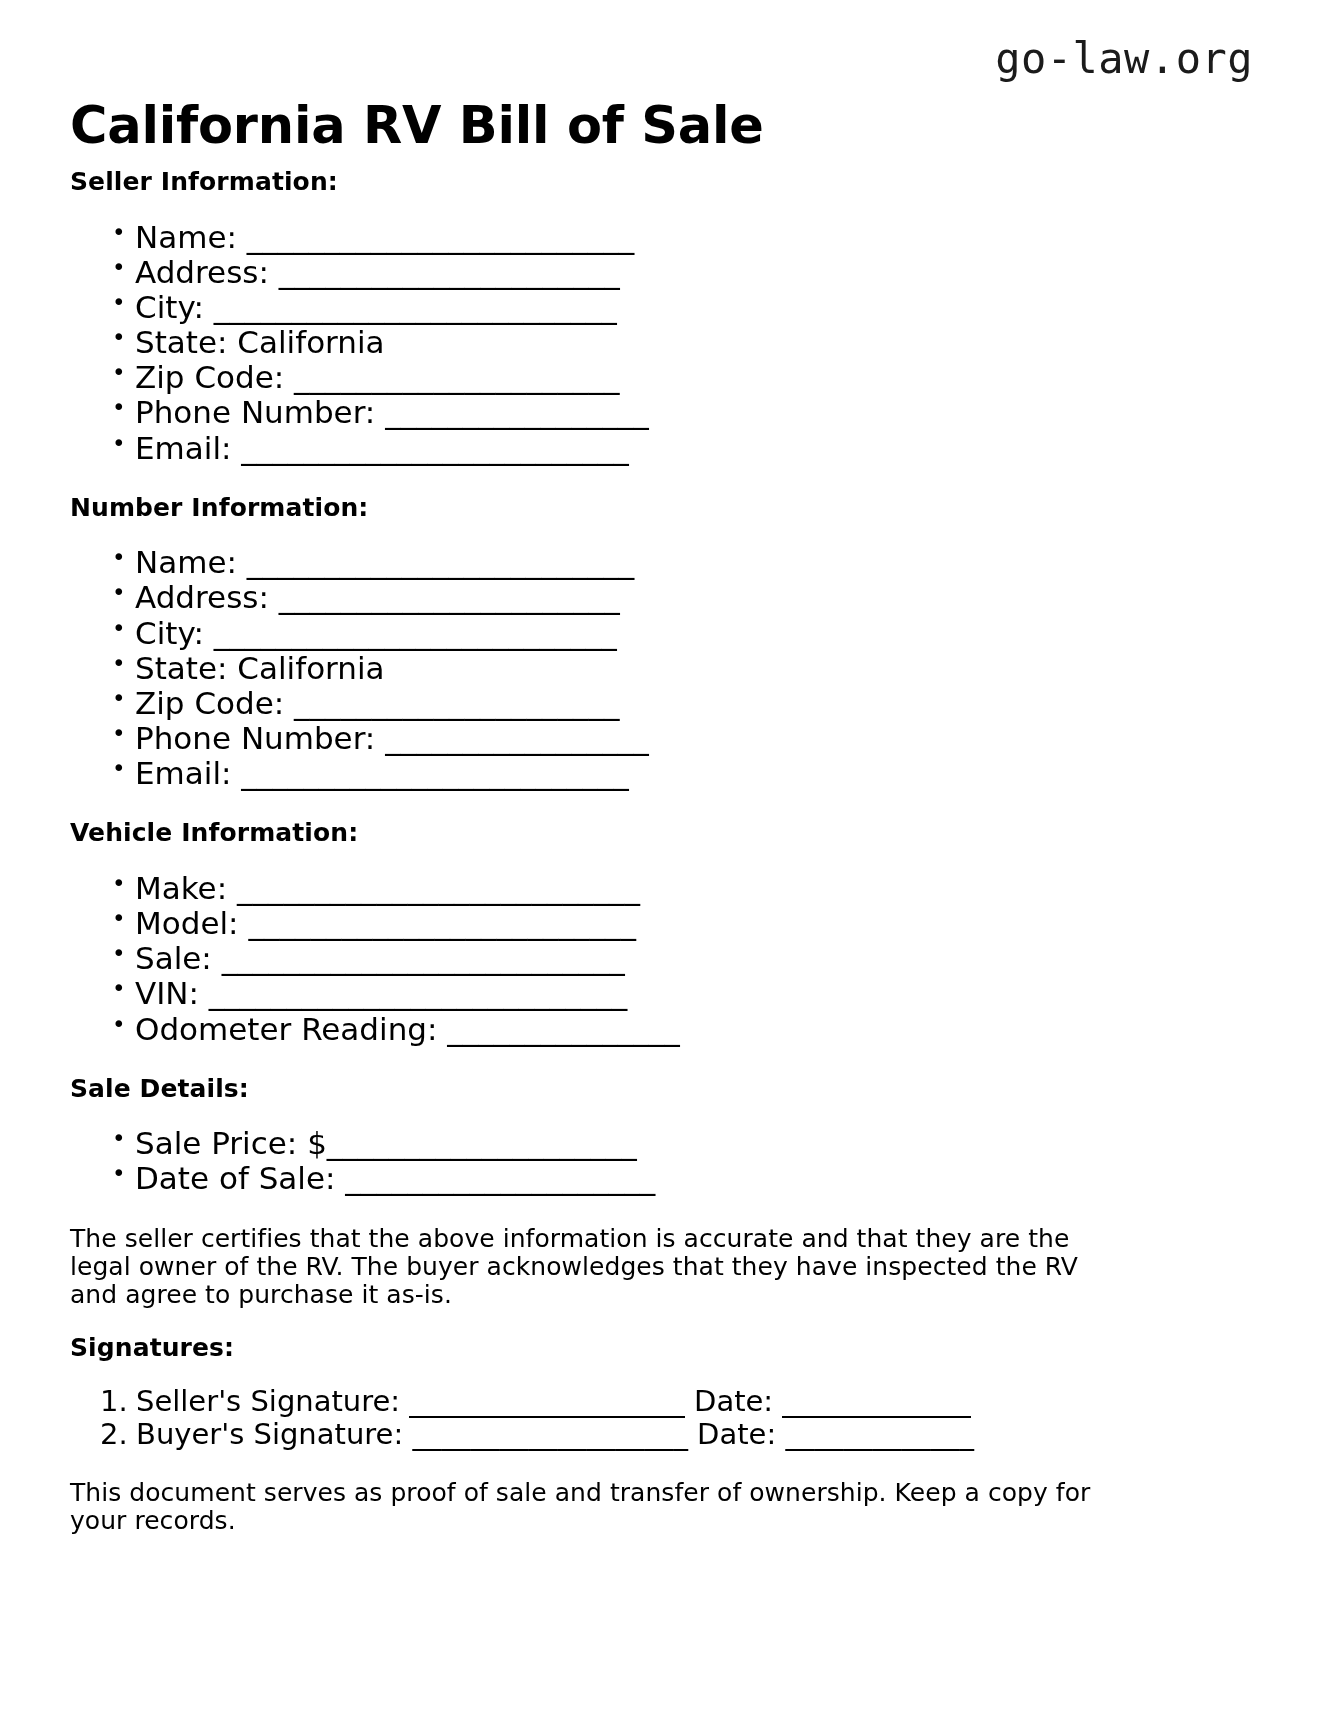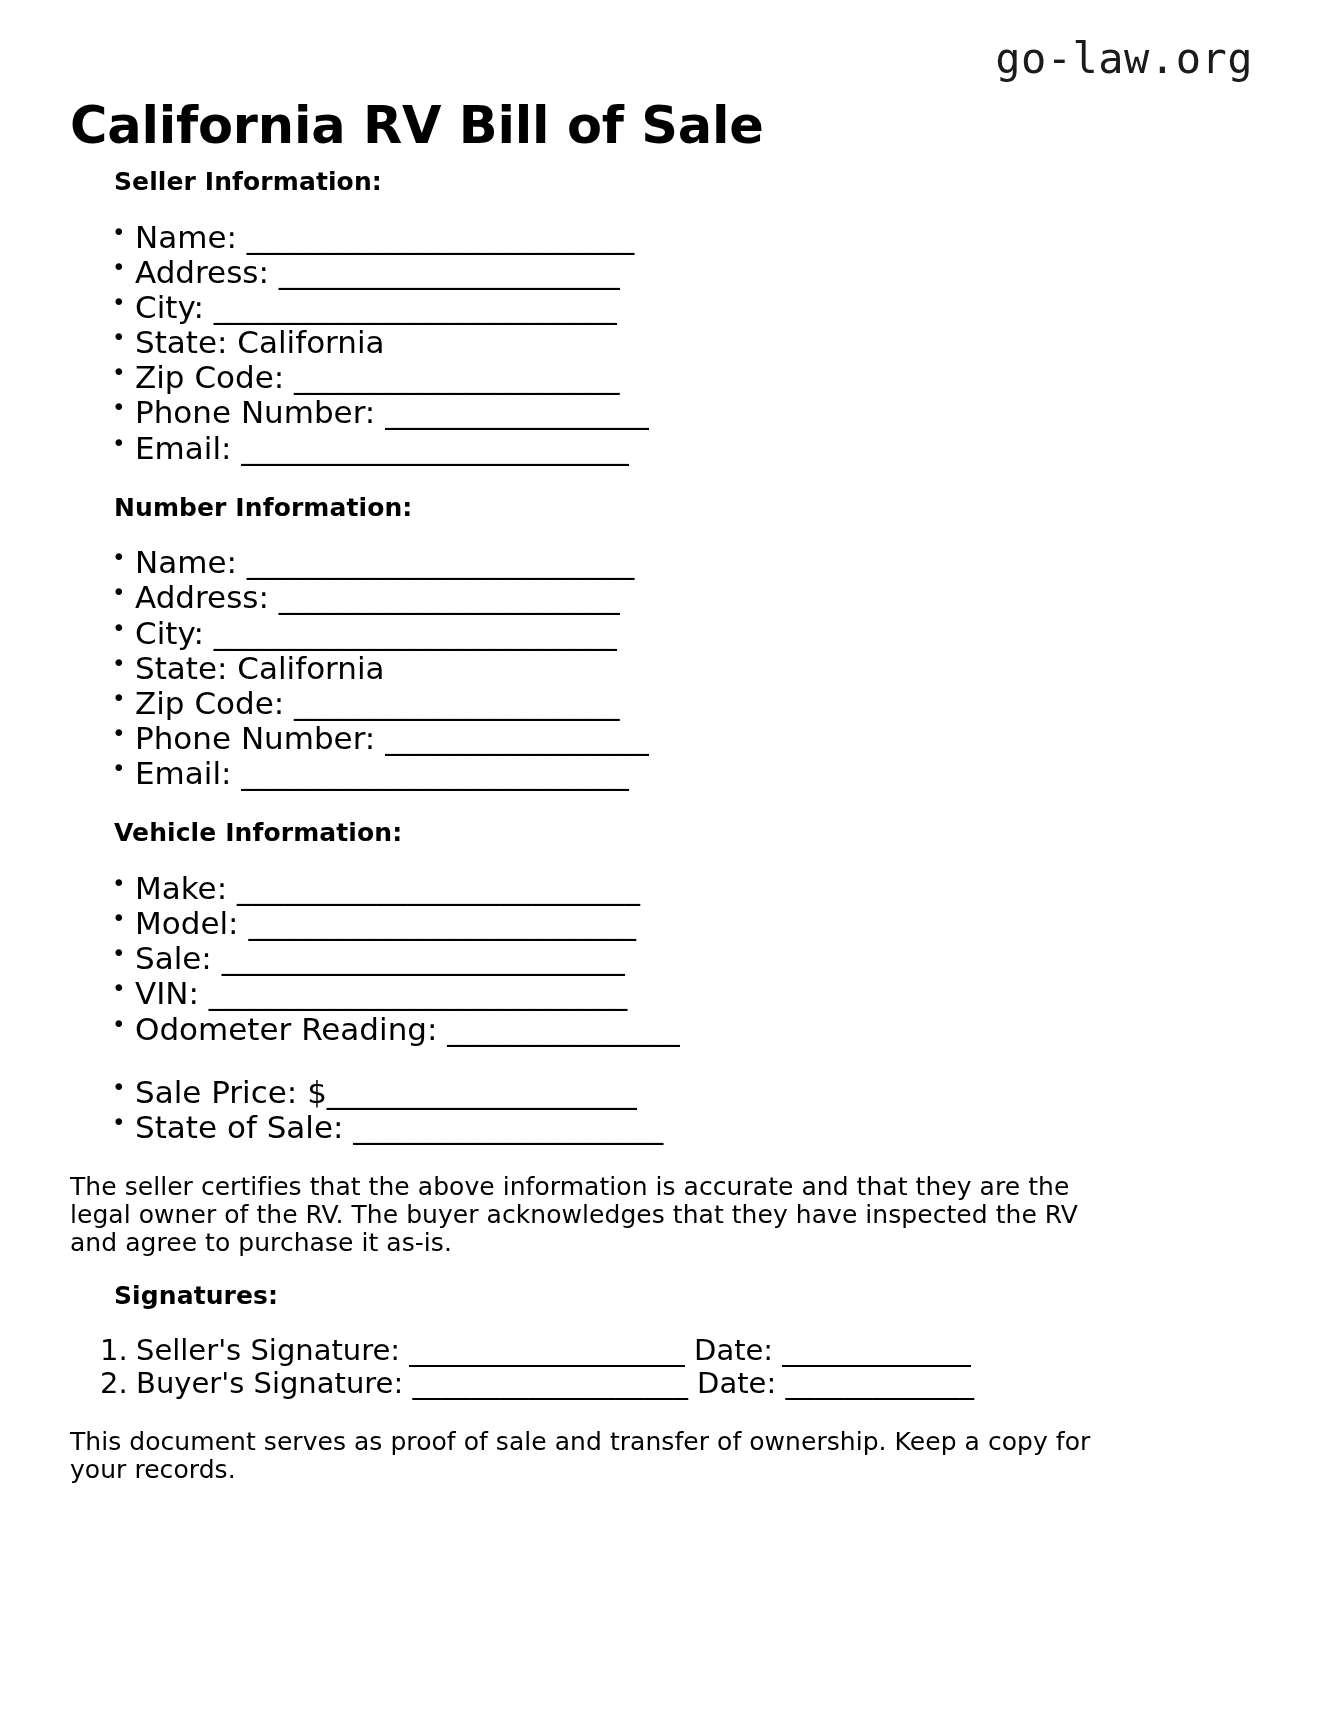--- a/index.html
+++ b/index.html
@@ -66,21 +66,21 @@
   }
   .para-block { margin-bottom: 25px; }
   h2.section-head {
     font-size: 25px;
     font-weight: bold;
     margin: 0 0 0 0;
     padding: 0;
     line-height: 1.1;
     letter-spacing: 0.1px;
   }
-  .section-head-block { margin-bottom: 24px; margin-left: 44px; }
+  .section-head-block { margin-bottom: 24px; }
   ul.field-list {
     list-style: none;
     margin: 0 0 28px 0;
     padding: 0 0 0 42px;
   }
   ul.field-list li {
     font-size: 31px;
     line-height: 1.135;
     position: relative;
     padding-left: 23px;
@@ -159,23 +159,26 @@
       <h2 class="section-head">Vehicle Information:</h2>
     </div>
     <ul class="field-list">
       <li><span>Make: </span><span class="blank">__________________________</span></li>
       <li><span>Model: </span><span class="blank">_________________________</span></li>
       <li><span>Sale: </span><span class="blank">__________________________</span></li>
       <li><span>VIN: </span><span class="blank">___________________________</span></li>
       <li><span>Odometer Reading: </span><span class="blank">_______________</span></li>
     </ul>
 
+    <div class="section-head-block">
+      <h2 class="section-head">Sale Details:</h2>
+    </div>
     <ul class="field-list">
       <li><span>Sale Price: $</span><span class="blank">____________________</span></li>
-      <li><span>State of Sale: </span><span class="blank">____________________</span></li>
+      <li><span>Date of Sale: </span><span class="blank">____________________</span></li>
     </ul>
 
     <div class="para-block">
       <p class="para">The seller certifies that the above information is accurate and that they are the legal owner of the RV. The buyer acknowledges that they have inspected the RV and agree to purchase it as-is.</p>
     </div>
 
     <div class="section-head-block">
       <h2 class="section-head">Signatures:</h2>
     </div>
     <ol class="sig-list">

